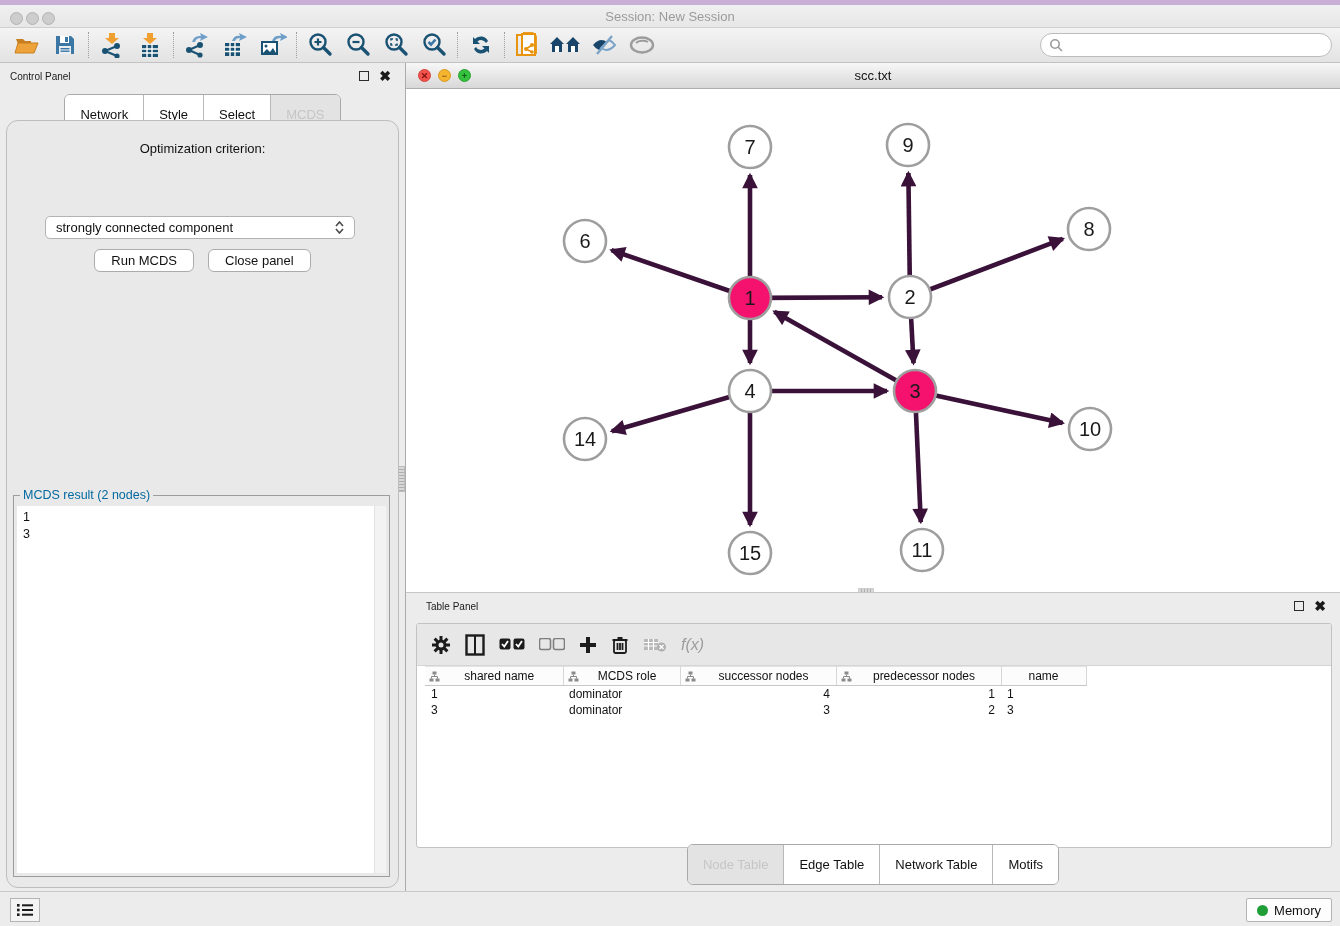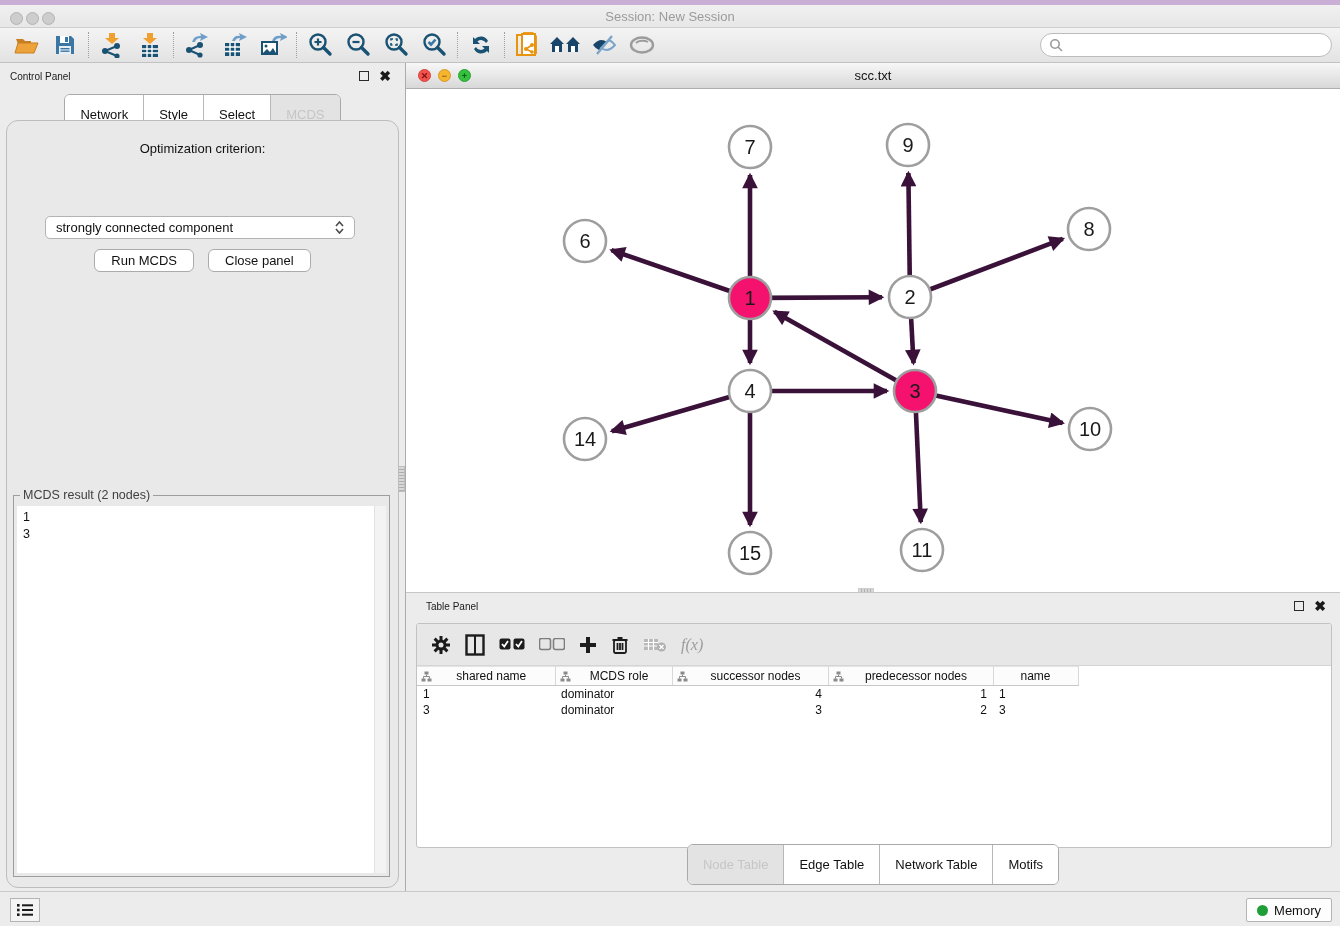--- a/index.html
+++ b/index.html
@@ -39,42 +39,42 @@
 
   .cp-content { position:absolute; left:6px; top:57px; width:393px; height:768px; background:#e9e9e9; border:1px solid #bdbdbd; border-radius:12px; }
   .opt-label { margin-top:20px; text-align:center; font-size:13px; color:#111; }
   .dropdown { position:absolute; left:38px; top:95px; width:310px; height:23px; background:#fff; border:1px solid #b3b3b3; border-radius:5px; display:flex; align-items:center; padding:0 10px; font-size:13px; color:#111;gap:16px; }
   .dd-stepper { margin-left:auto; display:flex; flex-direction:column; align-items:center; gap:1px; }
   .dd-stepper svg { display:block; }
   .btn-row { position:absolute; left:0; top:128px; width:100%; display:flex; justify-content:center; gap:14px; }
   .aq-btn { background:#fff; border:1px solid #ababab; border-radius:6px; padding:3px 16px; font-size:13px; color:#111; }
 
   .mcds-group { position:absolute; left:6px; top:374px; width:377px; height:382px; border:1px solid #9d9d9d; }
-  .mcds-legend { position:absolute; left:6px; top:-8px; background:#e9e9e9; padding:0 3px; font-size:12.5px; color:#404040; }
+  .mcds-legend { position:absolute; left:6px; top:-8px; background:#e9e9e9; padding:0 3px; font-size:12.5px; color:#0369a1; }
   .mcds-text { position:absolute; left:3px; top:10px; right:3px; bottom:3px; background:#fff; }
   .mcds-lines { padding:3px 6px; font-size:12.5px; line-height:17px; color:#111; }
   .mcds-scroll { position:absolute; right:0; top:0; bottom:0; width:12px; background:#f3f3f3; border-left:1px solid #e2e2e2; }
 
   
   .net-window { position:absolute; left:406px; top:63px; width:934px; height:529px; background:#fff; }
   .net-titlebar { position:absolute; left:0; top:0; width:100%; height:26px; background:linear-gradient(#f7f7f7,#d8d8d8); border-bottom:1px solid #aeaeae; }
   .net-title { position:absolute; left:0; right:0; top:5px; text-align:center; font-size:13px; color:#111; }
   .tl2 { position:absolute; top:6px; width:13px; height:13px; border-radius:50%; font-size:9px; font-weight:bold; text-align:center; line-height:13px; }
   .tl2.red { background:#f4534d; border:1px solid #d3423d; color:#7d130f; }
   .tl2.yellow { background:#f6b52e; border:1px solid #d79a22; color:#91591a; }
   .tl2.green { background:#34c13e; border:1px solid #2aa233; color:#0e5c14; }
   .net-canvas { position:absolute; left:0; top:26px; width:934px; height:503px; background:#fff; }
 
   
   .table-panel { position:absolute; left:406px; top:592px; width:934px; height:299px; background:#ececec; border-top:1px solid #c6c6c6; }
   .tp-box { position:absolute; left:10px; top:30px; width:916px; height:225px; background:#fff; border:1px solid #c2c2c2; border-radius:3px; overflow:hidden; }
   .tp-toolbar { height:42px; background:#e7e7e7; display:flex; align-items:center; gap:14px; padding:0 14px; border-bottom:1px solid #d5d5d5; }
   .tp-tb-ic { display:flex; align-items:center; justify-content:center; }
-  .fx-label { font-family:Liberation Serif, serif; font-style:italic; font-size:16px; color:#9c9c9c;text-align:center; }
-  .tbl { border-collapse:collapse; table-layout:fixed; }
+  .fx-label { font-family:Liberation Sans, sans-serif; font-style:italic; font-size:16px; color:#9c9c9c;text-align:center; }
+  .tbl { border-collapse:collapse; table-layout:fixed;margin-left:8px; }
   .tbl th { height:19px; background:#fcfcfc; border-right:1px solid #d8d8d8; border-bottom:1px solid #c8c8c8; border-top:1px solid #e4e4e4; font-size:12px; font-weight:normal; color:#111; padding:0; }
   .th-inner { display:flex; align-items:center; padding:0 4px; }
   .th-inner .th-label { flex:1; text-align:center; }
   .tbl td { height:16px; font-size:12px; color:#111; padding:0 6px; white-space:nowrap; overflow:hidden; }
   .td-right { text-align:right; padding-right:12px; }
   .tp-tabs-row { position:absolute; left:0; bottom:6px; width:100%; text-align:center; }
 
   
   .statusbar { position:absolute; left:0; top:891px; width:1340px; height:35px; background:#ececec; border-top:1px solid #c9c9c9; }
   .sb-left-btn { position:absolute; left:10px; top:6px; width:30px; height:24px; background:#f4f4f4; border:1px solid #b4b4b4; display:flex; align-items:center; justify-content:center; }

